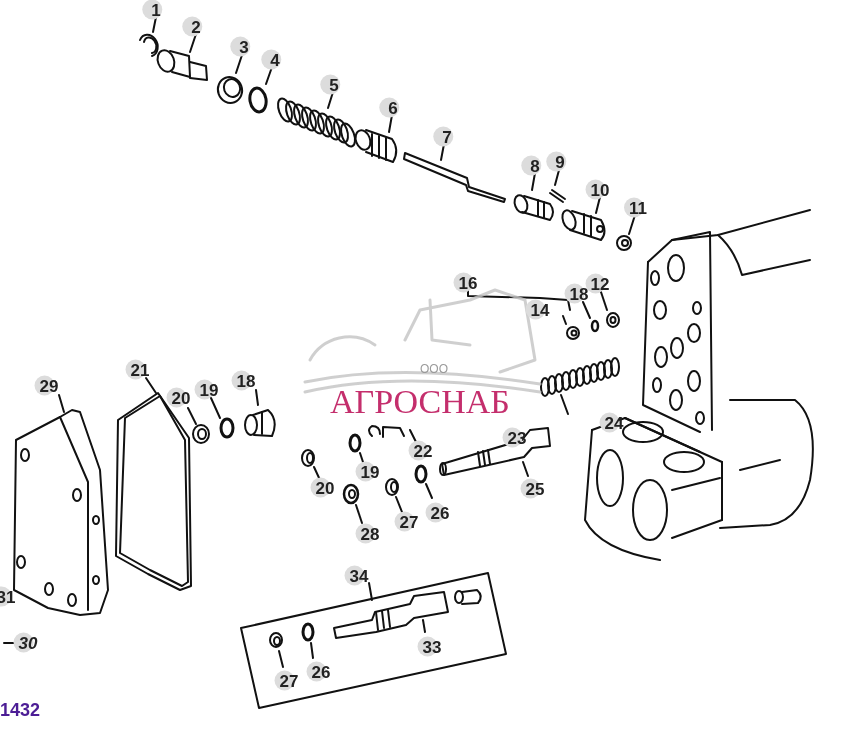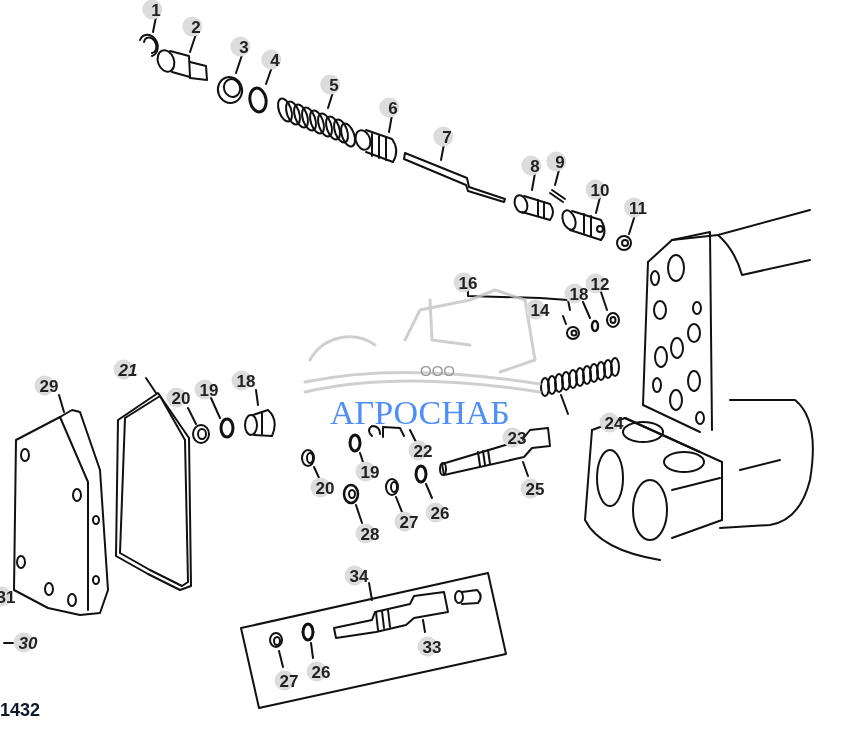--- a/index.html
+++ b/index.html
@@ -5,26 +5,26 @@
     html, body { margin: 0; padding: 0; background: #ffffff; }
     body { width: 841px; height: 731px; position: relative; overflow: hidden;
            font-family: "Liberation Sans", sans-serif; }
     #diagram { position: absolute; left: 0; top: 0; width: 841px; height: 731px; }
     .callout { position: absolute; font-family: "Liberation Sans", sans-serif;
                font-weight: bold; font-size: 17px; color: #222; line-height: 1;
                transform: translate(-50%, -50%); white-space: nowrap; }
     .callout .bub { position: absolute; left: 50%; top: 50%; width: 20px; height: 20px;
                     border-radius: 50%; background: #dcdcdc; transform: translate(-70%, -55%);
                     z-index: -1; }
-    .fig-id { position: absolute; left: 0; top: 700px; font-weight: bold; font-size: 18px; color: #0f172a;
+    .fig-id { position: absolute; left: 0; top: 700px; font-weight: bold; font-size: 18px; color: #4c1d95;
               font-family: "Liberation Sans", sans-serif; }
-    .wm-text { position: absolute; left: 330px; top: 394px; font-family: "Liberation Serif", serif;
-               font-size: 34px; color: #3b82f6; letter-spacing: 0px; opacity: 0.9; }
+    .wm-text { position: absolute; left: 330px; top: 383px; font-family: "Liberation Serif", serif;
+               font-size: 34px; color: #be185d; letter-spacing: 0px; opacity: 0.9; }
     .wm-ooo { position: absolute; left: 420px; top: 362px; font-family: "Liberation Sans", sans-serif;
-              font-size: 15px; color: #9a9a9a; }
+              font-size: 12px; color: #9a9a9a; }
   </style>
 </head>
 <body>
 
 <svg id="diagram" viewBox="0 0 841 731" xmlns="http://www.w3.org/2000/svg" fill="none" stroke="#111" stroke-width="2" stroke-linecap="round" stroke-linejoin="round">
 
   <g>
 
     <g>
       <path d="M140 40 a9 11 -20 1 1 12 16"></path>
@@ -291,21 +291,21 @@
     <div class="callout" style="left: 560px; top: 162px;"><span class="bub"></span><span>9</span></div>
     <div class="callout" style="left: 600px; top: 190px;"><span class="bub"></span><span>10</span></div>
     <div class="callout" style="left: 638px; top: 208px;"><span class="bub"></span><span>11</span></div>
     <div class="callout" style="left: 600px; top: 284px;"><span class="bub"></span><span>12</span></div>
     <div class="callout" style="left: 579px; top: 294px;"><span class="bub"></span><span>18</span></div>
     <div class="callout" style="left: 540px; top: 310px;"><span class="bub"></span><span>14</span></div>
     <div class="callout" style="left: 468px; top: 283px; text-align: right;"><span class="bub"></span><span>16</span></div>
     <div class="callout" style="left: 246px; top: 381px;"><span class="bub"></span><span>18</span></div>
     <div class="callout" style="left: 209px; top: 390px;"><span class="bub"></span><span>19</span></div>
     <div class="callout" style="left: 181px; top: 398px;"><span class="bub"></span><span>20</span></div>
-    <div class="callout" style="left: 128px; top: 370px; font-style: italic;"><span class="bub"></span><span>21</span></div>
+    <div class="callout" style="left: 140px; top: 370px;"><span class="bub"></span><span>21</span></div>
     <div class="callout" style="left: 423px; top: 451px;"><span class="bub"></span><span>22</span></div>
     <div class="callout" style="left: 485px; top: 438px; margin-left: 32px;"><span class="bub"></span><span>23</span></div>
     <div class="callout" style="left: 572px; top: 423px; margin-left: 42px;"><span class="bub"></span><span>24</span></div>
     <div class="callout" style="left: 535px; top: 489px;"><span class="bub"></span><span>25</span></div>
     <div class="callout" style="left: 370px; top: 472px;"><span class="bub"></span><span>19</span></div>
     <div class="callout" style="left: 325px; top: 488px;"><span class="bub"></span><span>20</span></div>
     <div class="callout" style="left: 440px; top: 513px;"><span class="bub"></span><span>26</span></div>
     <div class="callout" style="left: 409px; top: 522px;"><span class="bub"></span><span>27</span></div>
     <div class="callout" style="left: 370px; top: 534px;"><span class="bub"></span><span>28</span></div>
     <div class="callout" style="left: 49px; top: 386px;"><span class="bub"></span><span>29</span></div>

